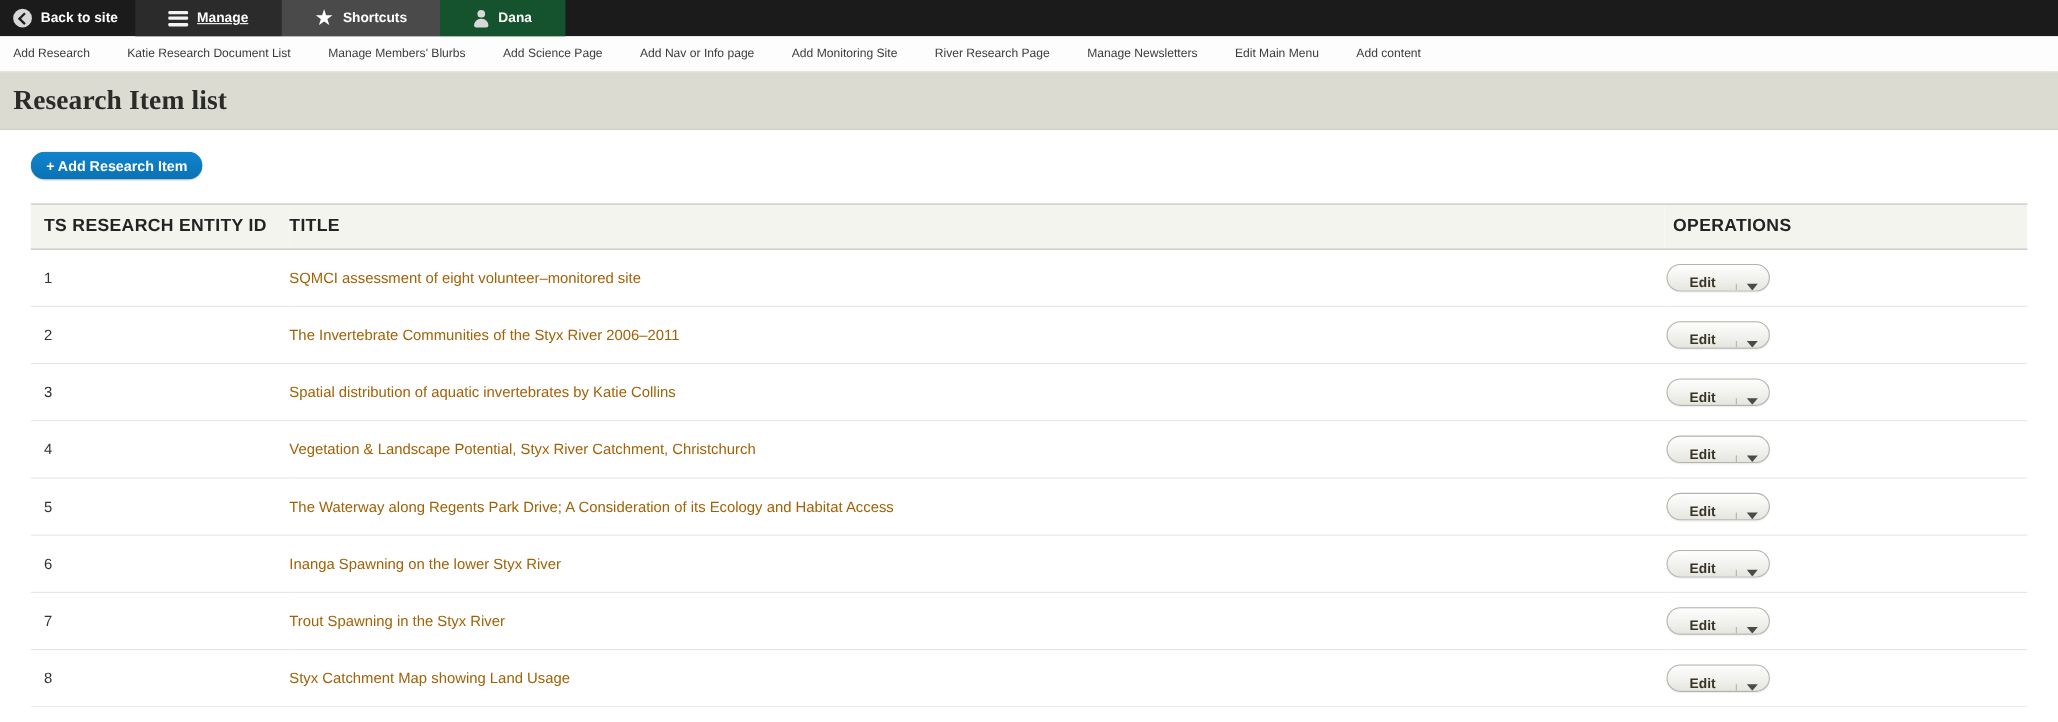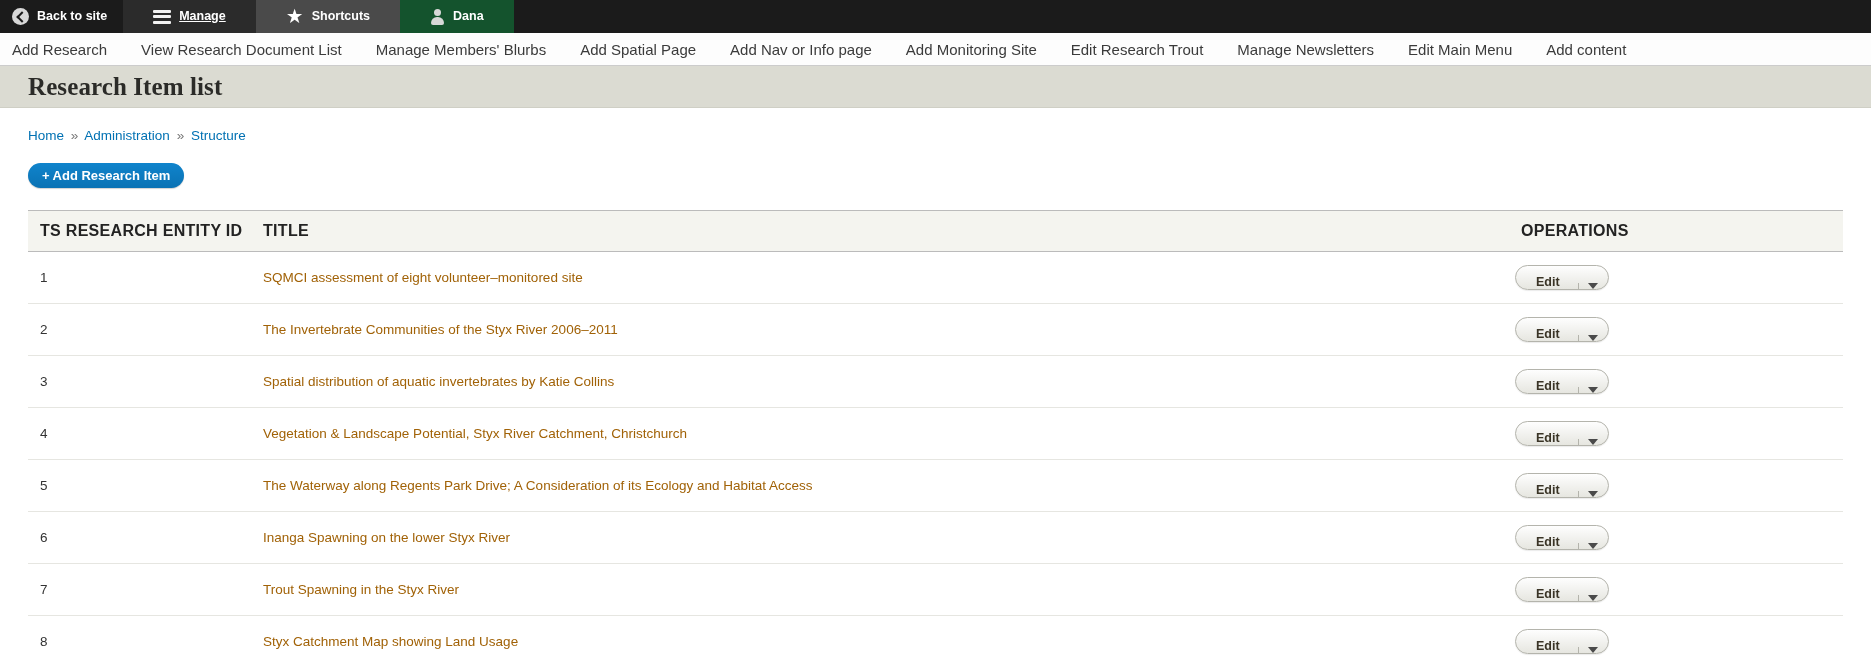--- a/index.html
+++ b/index.html
@@ -91,39 +91,39 @@
   }
 
   
   .shortcut-bar {
     height: 33px;
     background: #fdfdfd;
     border-bottom: 1px solid #ccc;
     display: flex;
     align-items: center;
     padding-left: 12px;
-    font-size: 15px;
+    font-size: 11px;
     color: #3b3b3b;
   }
   .shortcut-bar a {
     color: #3b3b3b;
     text-decoration: none;
     padding: 0 17px;
     white-space: nowrap;
     cursor: pointer;
   }
   .shortcut-bar a:first-child { padding-left: 0; padding-right: 17px; }
 
   
   .page-head {
     background: #dbdbd2;
-    height: 42px;
+    height: 52px;
     display: flex;
     align-items: center;
-    padding-left: 28px;
+    padding-left: 12px;
     border-bottom: 1px solid #cfcfc5;
   }
   .page-title {
     font-family: "Liberation Serif", serif;
     font-size: 25px;
     font-weight: bold;
     color: #2b2b28;
     letter-spacing: 0.1px;
   }
 
@@ -248,44 +248,37 @@
     <span class="tb-label">Shortcuts</span>
   </div>
   <div class="tb-item user">
     <span class="ico-user"></span>
     <span class="tb-label">Dana</span>
   </div>
 </div>
 
 <div class="shortcut-bar">
   <a>Add Research</a>
-  <a>View Research Document List</a>
+  <a>Katie Research Document List</a>
   <a>Manage Members' Blurbs</a>
-  <a>Add Spatial Page</a>
+  <a>Add Science Page</a>
   <a>Add Nav or Info page</a>
   <a>Add Monitoring Site</a>
-  <a>Edit Research Trout</a>
+  <a>River Research Page</a>
   <a>Manage Newsletters</a>
   <a>Edit Main Menu</a>
   <a>Add content</a>
 </div>
 
 <div class="page-head">
   <div class="page-title">Research Item list</div>
 </div>
 
 <div class="content">
 
-  <div class="breadcrumb">
-    <a>Home</a>
-    <span class="sep">»</span>
-    <a>Administration</a>
-    <span class="sep">»</span>
-    <a>Structure</a>
-  </div>
 
   <button class="btn-add">
     <span class="plus">+</span>
     <span>Add Research Item</span>
   </button>
 
   <table class="items">
     <thead>
       <tr>
         <th class="c-id">TS RESEARCH ENTITY ID</th>

